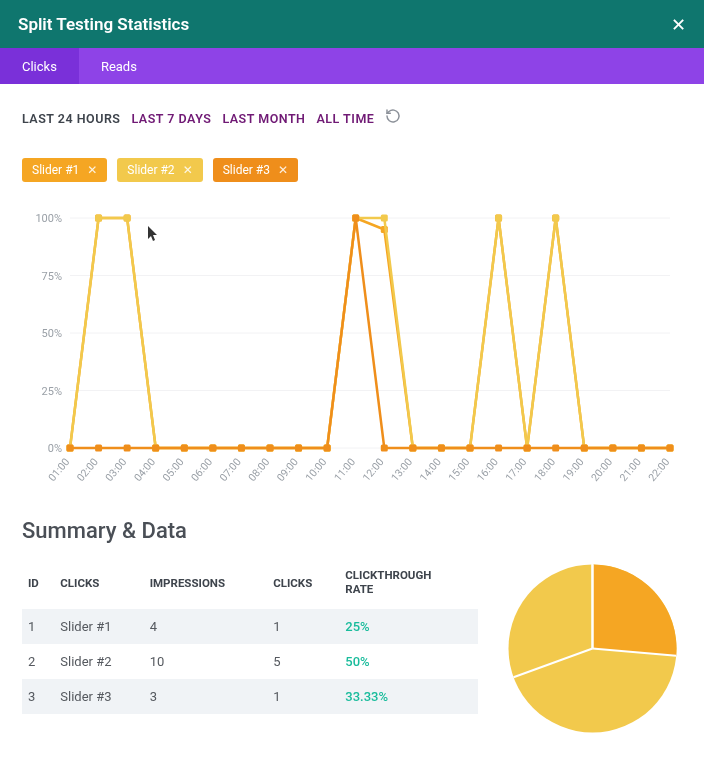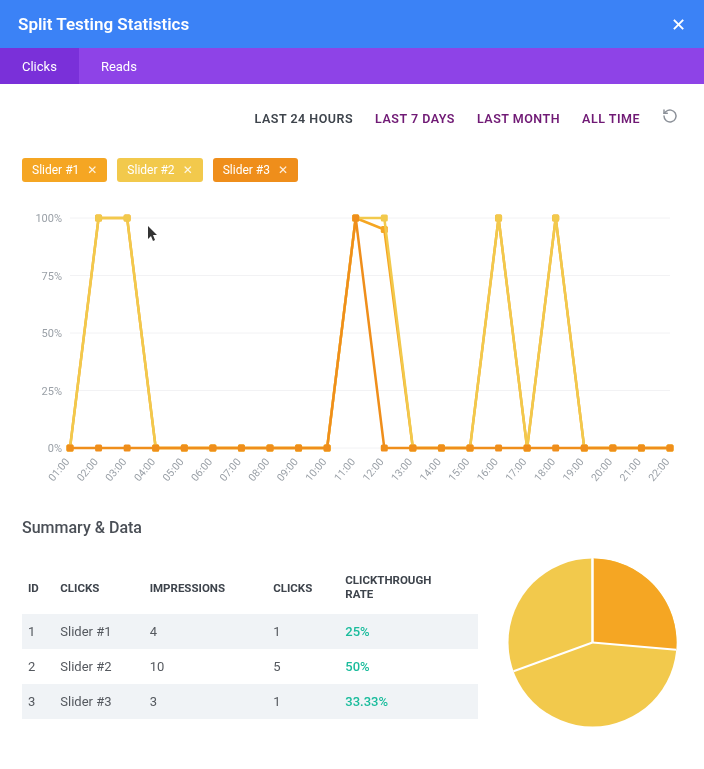--- a/index.html
+++ b/index.html
@@ -1,38 +1,38 @@
 <!DOCTYPE html>
 <html><head>
 <meta charset="utf-8">
 <style>
   * { box-sizing: border-box; margin: 0; padding: 0; }
   body { font-family: -apple-system, BlinkMacSystemFont, "Segoe UI", Roboto, Helvetica, Arial, sans-serif; background: #fff; width: 704px; }
-  .header { background: #3b82f6; color: #fff; height: 48px; display: flex; align-items: center; justify-content: space-between; padding: 0 18px; }
+  .header { background: #0f766e; color: #fff; height: 48px; display: flex; align-items: center; justify-content: space-between; padding: 0 18px; }
   .header-title { font-size: 17px; font-weight: 600; }
   .close-x { font-size: 18px; cursor: pointer; }
   .tabs { background: #8e43e7; height: 36px; display: flex; align-items: stretch; padding: 0; }
   .tab { color: #fff; font-size: 13px; padding: 0 22px; display: flex; align-items: center; cursor: pointer; }
   .tab.active { background: #7a30d9; }
   .content { padding: 24px 22px 20px 22px; }
-  .time-tabs { display: flex; justify-content: flex-end; gap: 22px; align-items: center; margin-bottom: 30px; margin-right: 4px; }
+  .time-tabs { display: flex; gap: 11px; align-items: center; margin-bottom: 30px; margin-right: 4px; }
   .time-tab { color: #701a75; font-size: 12.5px; font-weight: 600; letter-spacing: 0.5px; cursor: pointer; }
   .time-tab.active { color: #3e444c; }
   .refresh-icon { color: #8c9199; cursor: pointer; }
   .cursor-ptr { position: absolute; left:148px; top:142px; pointer-events:none; }
   .chips { display: flex; gap: 10px; margin-bottom: 26px; }
   .chip { color: #fff; font-size: 12px; padding: 5px 10px; border-radius: 3px; display: inline-flex; align-items: center; gap: 8px; }
   .chip .cx { font-size: 12px; cursor: pointer; opacity:0.85;}
   .chart-wrap { position: relative; height: 260px; margin: 0 0 50px 0; }
   svg.linechart { display:block; }
   .axis-label { font-size: 11px; fill: #9aa0a7; }
   .xlabel { font-size: 10.5px; fill: #9aa0a7; }
   .gridline { stroke: #f2f2f4; stroke-width:1;}
-  .summary-title { font-size: 16px; color: #4a4f56; font-weight: 500; margin-bottom: 18px; }
-  .bottom-row { display:flex; gap: 24px; align-items:center;}
+  .summary-title { font-size: 22px; color: #4a4f56; font-weight: 500; margin-bottom: 18px; }
+  .bottom-row { display:flex; gap: 24px; align-items:flex-start;}
   .table-area { flex: 1; }
   table { width: 100%; border-collapse: collapse; font-size: 13px; }
   th { text-align: left; color: #3e444c; font-size: 11.5px; font-weight: 700; padding: 8px 6px 12px 6px; }
   td { padding: 10px 6px; color: #55595f; font-size: 13px; }
   tbody tr:nth-child(odd) td { background: #f0f3f6; }
   .rate { color: #1abc9c; font-weight: 500; }
   .pie-area { width: 180px; display:flex; justify-content:center; }
 </style>
 </head>
 <body>

